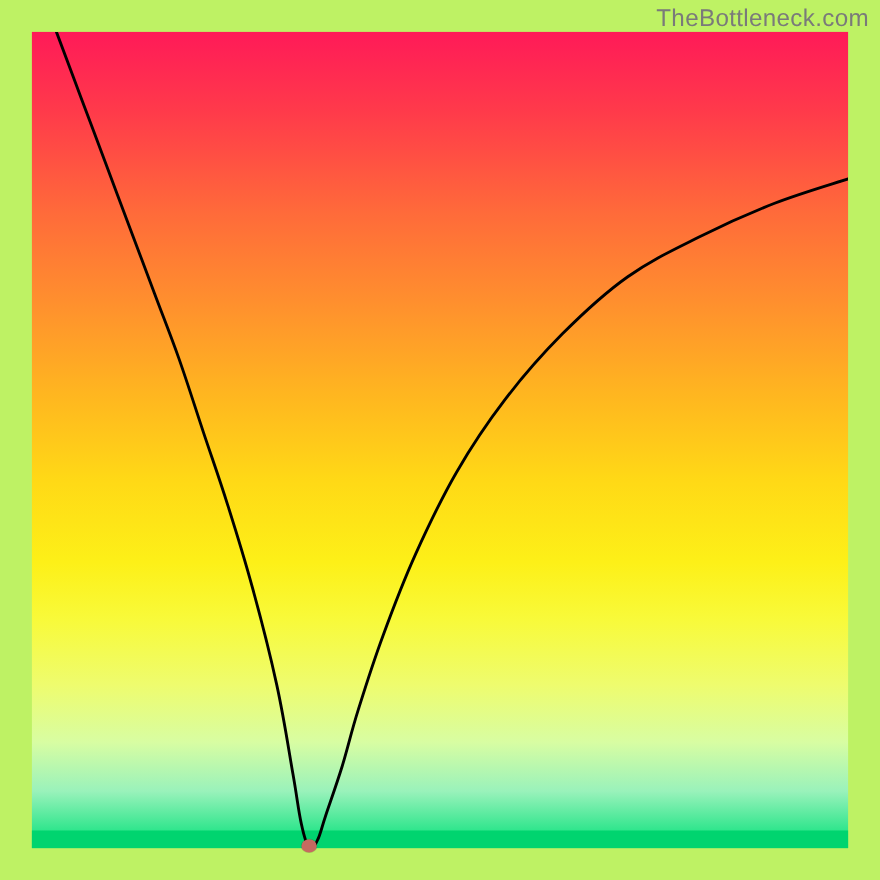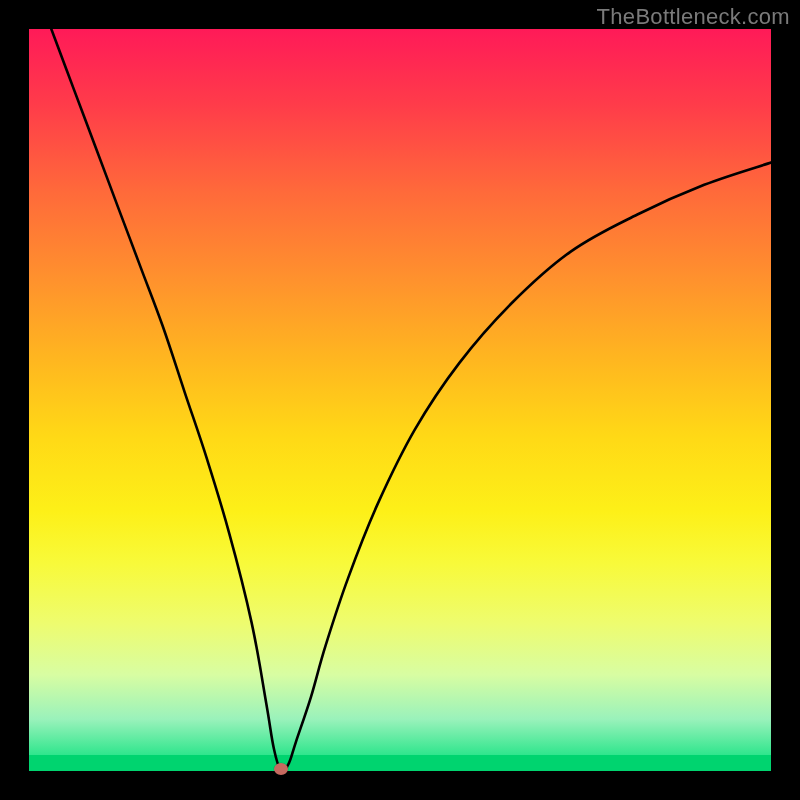--- a/index.html
+++ b/index.html
@@ -8,21 +8,21 @@
     width: 800px;
     height: 800px;
     overflow: hidden;
     background: #ffffff;
     font-family: Arial, Helvetica, sans-serif;
   }
   .container {
     position: relative;
     width: 800px;
     height: 800px;
-    background: #000000;
+    background: #bef264;
   }
   .watermark {
     position: absolute;
     top: 4px;
     right: 10px;
     color: #7a7a7a;
     font-size: 22px;
     font-weight: 500;
     letter-spacing: 0.3px;
     z-index: 10;

